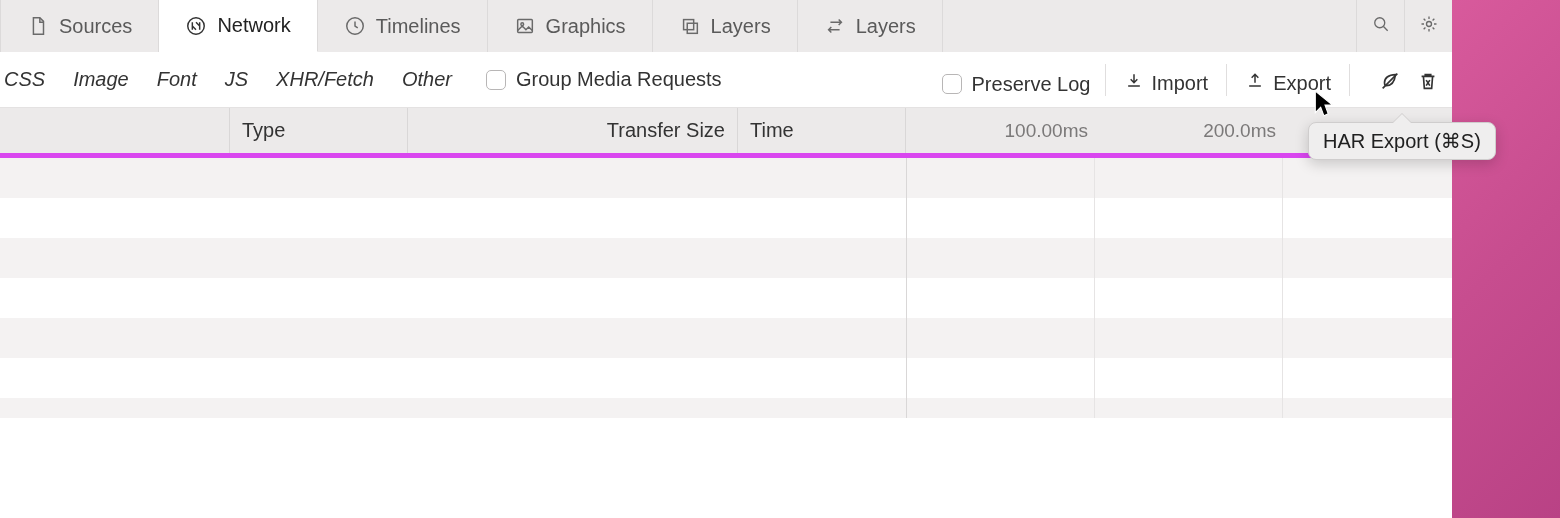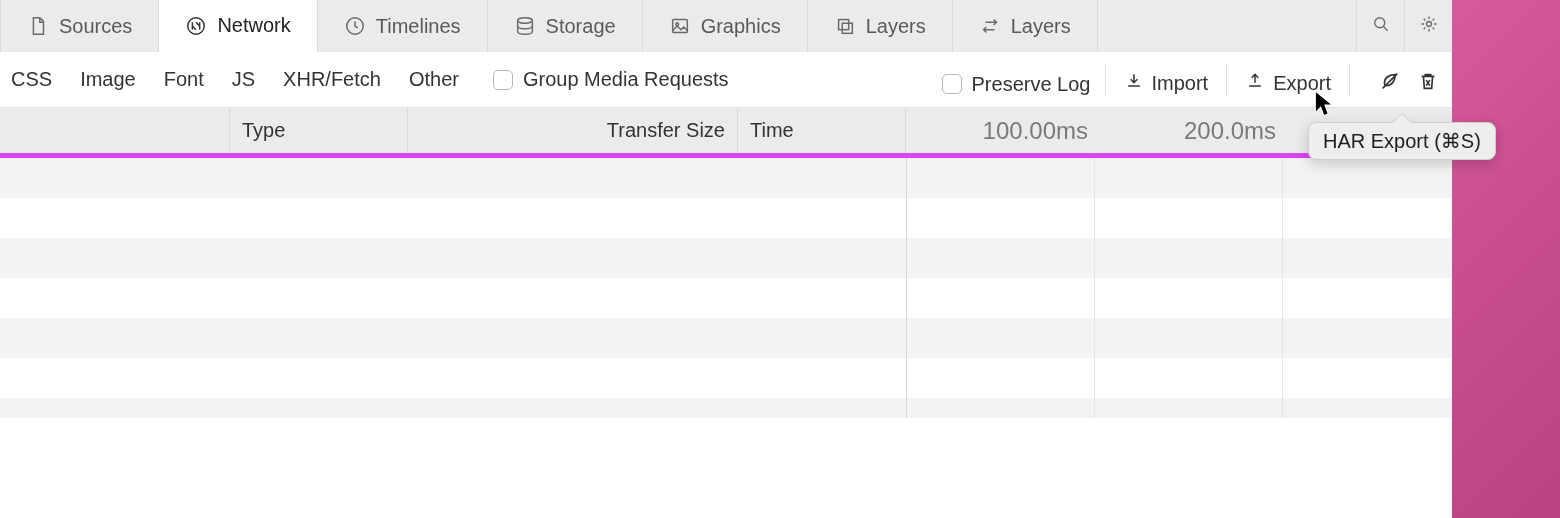--- a/index.html
+++ b/index.html
@@ -15,21 +15,21 @@
   .tab.active { background: #fff; color: #222; border-bottom: 1px solid #fff; }
   .tab .icon { width: 22px; height: 22px; display: inline-flex; align-items: center; justify-content: center; }
   .tab .icon svg { width: 22px; height: 22px; stroke: #6a6a6a; fill: none; stroke-width: 1.6; }
   .tab.active .icon svg { stroke: #333; }
   .tabbar .right-tools { margin-left: auto; display: flex; align-items: center; }
   .tool-btn { width: 48px; height: 52px; display: flex; align-items: center; justify-content: center; cursor: pointer; border-left: 1px solid #dcdada; }
   .tool-btn svg { width: 20px; height: 20px; stroke: #6a6a6a; fill: none; stroke-width: 1.6; }
 
   
   .toolbar { display: flex; align-items: center; height: 56px; border-bottom: 1px solid #e4e2e2; padding: 0 12px 0 0; background: #fff; }
-  .filters { display: flex; align-items: center; gap: 28px; padding-left: 11px; }
+  .filters { display: flex; align-items: center; gap: 28px; padding-left: 4px; font-style: italic; }
   .filter { color: #333; cursor: pointer; }
   .chkgroup { display: flex; align-items: center; gap: 10px; margin-left: 34px; cursor: pointer; }
   .chkgroup input[type=checkbox] { width: 20px; height: 20px; appearance: none; border: 1.5px solid #b8b6b6; border-radius: 5px; background: #fff; }
   .toolbar-right { margin-left: auto; display: flex; align-items: flex-end; }
   .toolbar-right .divider { width: 1px; height: 32px; background: #e0dede; margin: 0 14px; }
   .tbtn { display: flex; align-items: center; gap: 8px; cursor: pointer; padding: 0 4px; color: #333; }
   .tbtn svg { width: 20px; height: 20px; stroke: #333; fill: none; stroke-width: 1.8; }
   .ticon { width: 24px; height: 24px; display: flex; align-items: center; justify-content: center; cursor: pointer; margin-left: 14px; }
   .ticon svg { width: 22px; height: 22px; stroke: #333; fill: none; stroke-width: 1.8; }
 
@@ -54,21 +54,21 @@
   .cell.time { width: 168px; justify-content: flex-end; }
   .cell.timeline { flex: 1; padding: 0; position: relative; }
 
   
   .timeline-grid { position: absolute; left: 906px; top: 0; bottom: 0; width: 546px; pointer-events: none; }
   .timeline-grid::before { content: ""; position: absolute; left: 0; top: 0; bottom: 0; border-left: 1px solid #d9d7d7; }
   .timeline-grid .tick100 { position: absolute; left: 188px; top: 0; bottom: 0; border-left: 1px solid #e6e4e4; }
   .timeline-grid .tick200 { position: absolute; left: 376px; top: 0; bottom: 0; border-left: 1px solid #e6e4e4; }
 
   
-  .col.timeline .ticklabel { position: absolute; top: 50%; transform: translateY(-50%); color: #7b7979; font-size: 24px; }
+  .col.timeline .ticklabel { position: absolute; top: 50%; transform: translateY(-50%); color: #7b7979; font-size: 19px; }
   .col.timeline .ticklabel.t100 { right: calc(100% - 188px); margin-right: 6px; }
   .col.timeline .ticklabel.t200 { right: calc(100% - 376px); margin-right: 6px; }
 
   
   .wf { position: absolute; top: 50%; transform: translateY(-50%); height: 16px; border-radius: 3px; }
   .wf.wait { background: #f6c441; left: 14px; width: 266px; height: 6px; border-radius: 3px; }
   .wf.recv { background: #79cf71; left: 280px; width: 262px; height: 24px; border-radius: 4px; }
 
   
   .tooltip {
@@ -133,30 +133,20 @@
         <svg viewBox="0 0 24 24">
             <circle cx="12" cy="12" r="9"></circle>
             <path d="M12 7v5l3 2"></path>
           </svg>
       </span>
       <span>Timelines</span>
     </div>
     <div class="tab">
       <span class="icon">
         <svg viewBox="0 0 24 24">
-            <ellipse cx="12" cy="6" rx="8" ry="3"></ellipse>
-            <path d="M4 6v12c0 1.7 3.6 3 8 3s8-1.3 8-3V6"></path>
-            <path d="M4 12c0 1.7 3.6 3 8 3s8-1.3 8-3"></path>
-          </svg>
-      </span>
-      <span>Storage</span>
-    </div>
-    <div class="tab">
-      <span class="icon">
-        <svg viewBox="0 0 24 24">
             <rect x="4" y="5" width="16" height="14" rx="1"></rect>
             <circle cx="9" cy="10" r="1.5"></circle>
             <path d="M4 17l5-5 4 4 3-3 4 4"></path>
           </svg>
       </span>
       <span>Graphics</span>
     </div>
     <div class="tab">
       <span class="icon">
         <svg viewBox="0 0 24 24">

